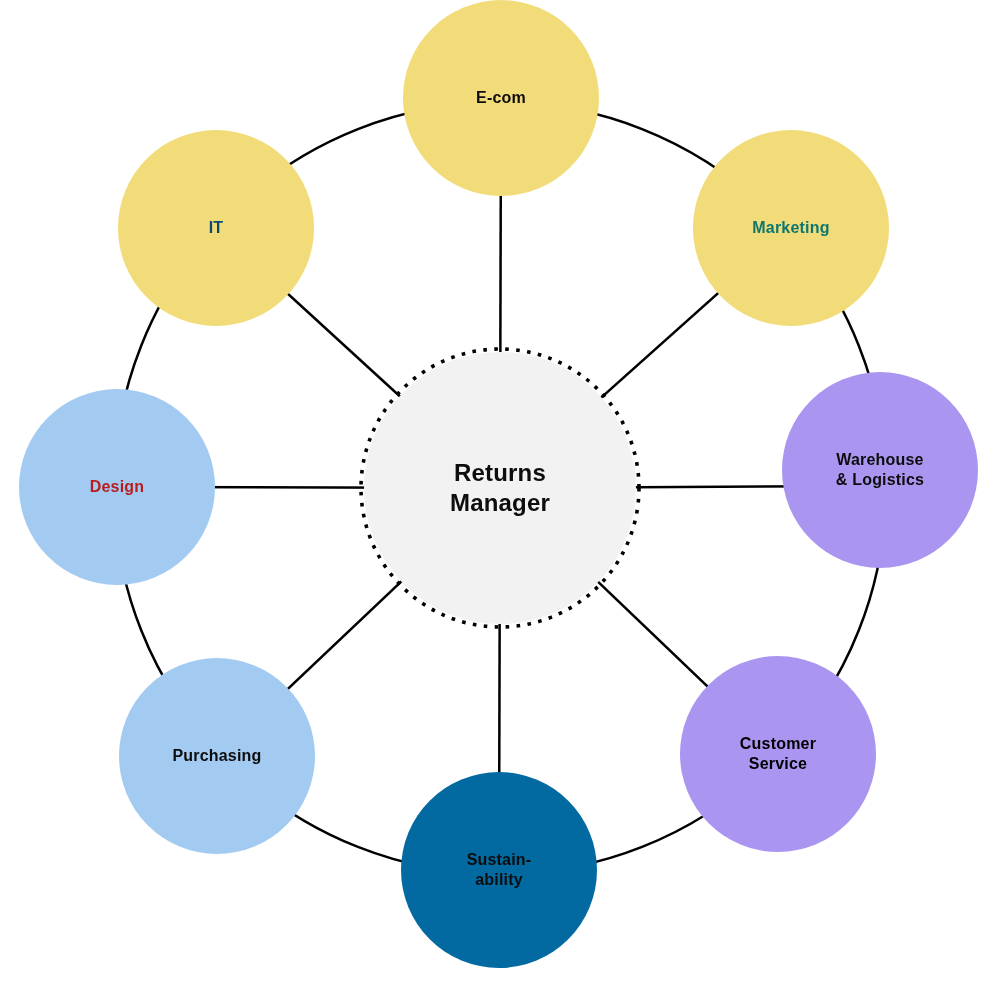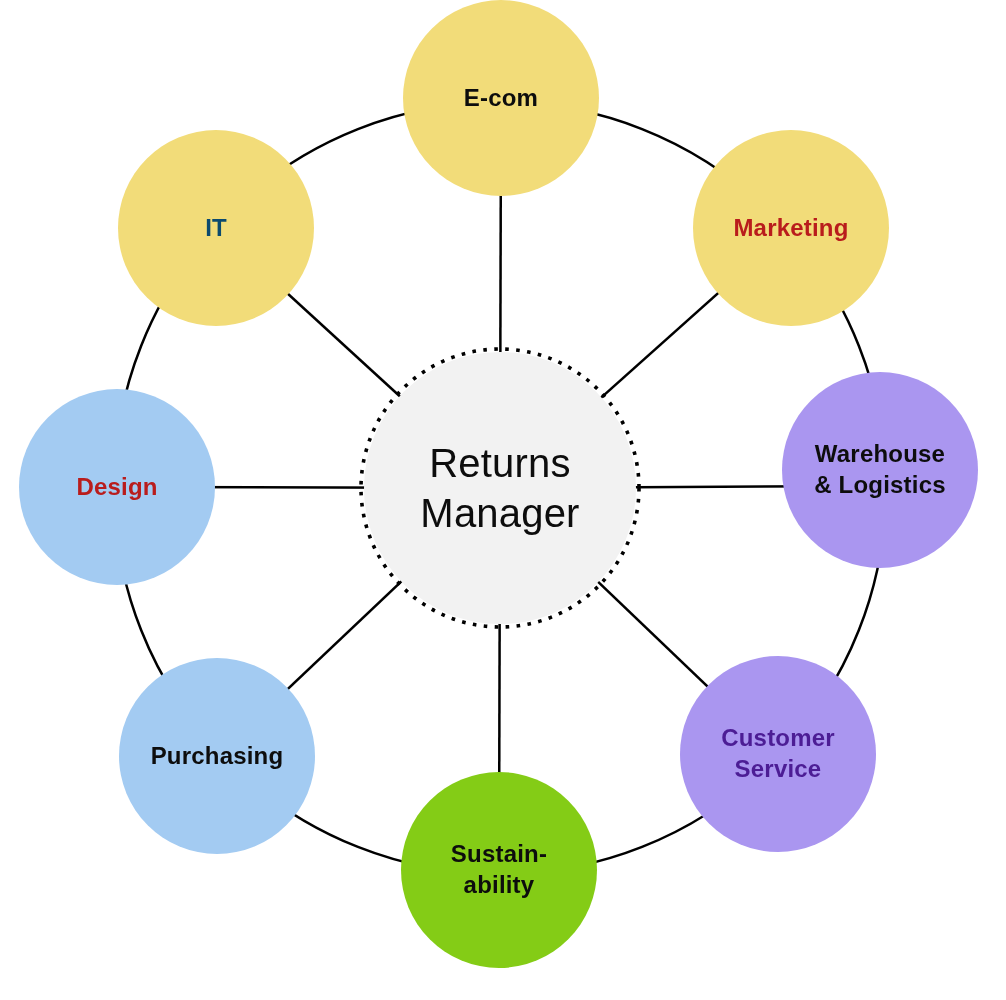--- a/index.html
+++ b/index.html
@@ -24,41 +24,41 @@
     position: absolute;
     width: 196px;
     height: 196px;
     border-radius: 50%;
     display: flex;
     align-items: center;
     justify-content: center;
     text-align: center;
   }
   .node-label {
-    font-size: 24px;
+    font-size: 16px;
     font-weight: 700;
     color: #0d0d0d;
     line-height: 1.28;
     white-space: pre-line;
     letter-spacing: 0.2px;
   }
   .center-label-box {
     position: absolute;
     left: 350px;
     top: 426px;
     width: 300px;
     height: 124px;
     display: flex;
     align-items: center;
     justify-content: center;
     text-align: center;
   }
   .center-label {
-    font-size: 40px;
-    font-weight: 400;
+    font-size: 24px;
+    font-weight: 700;
     color: #0d0d0d;
     line-height: 1.26;
     white-space: pre-line;
     letter-spacing: 0.2px;
   }
   
   .pos-e-com              { left: 403px; top:   0px; }
   .pos-marketing          { left: 693px; top: 130px; }
   .pos-warehouse-logistics{ left: 782px; top: 372px; }
   .pos-customer-service   { left: 680px; top: 656px; }
@@ -89,34 +89,34 @@
 
     <circle cx="500" cy="488" r="136" fill="#F2F2F2" stroke="none"></circle>
     <circle cx="500" cy="488" r="139" fill="none" stroke="#000000" stroke-width="3.6" stroke-dasharray="3.6 7.4" stroke-linecap="butt"></circle>
   </svg>
 
   <div class="node pos-e-com" style="background: rgb(242, 220, 121);">
     <span class="node-label" style="color: rgb(13, 13, 13);">E-com</span>
   </div>
 
   <div class="node pos-marketing" style="background: rgb(242, 220, 121);">
-    <span class="node-label" style="color: #b91c1c;">Marketing</span>
+    <span class="node-label" style="color: #0f766e;">Marketing</span>
   </div>
 
   <div class="node pos-warehouse-logistics" style="background: rgb(170, 150, 240);">
     <span class="node-label" style="color: rgb(13, 13, 13);">Warehouse
 &amp; Logistics</span>
   </div>
 
   <div class="node pos-customer-service" style="background: rgb(170, 150, 240);">
-    <span class="node-label" style="color: #4c1d95;">Customer
+    <span class="node-label" style="color: #000000;">Customer
 Service</span>
   </div>
 
-  <div class="node pos-sustainability" style="background: #84cc16;">
+  <div class="node pos-sustainability" style="background: #0369a1;">
     <span class="node-label" style="color: rgb(13, 13, 13);">Sustain-
 ability</span>
   </div>
 
   <div class="node pos-purchasing" style="background: rgb(163, 203, 242);">
     <span class="node-label" style="color: rgb(13, 13, 13);">Purchasing</span>
   </div>
 
   <div class="node pos-design" style="background: rgb(163, 203, 242);">
     <span class="node-label" style="color: #b91c1c;">Design</span>

